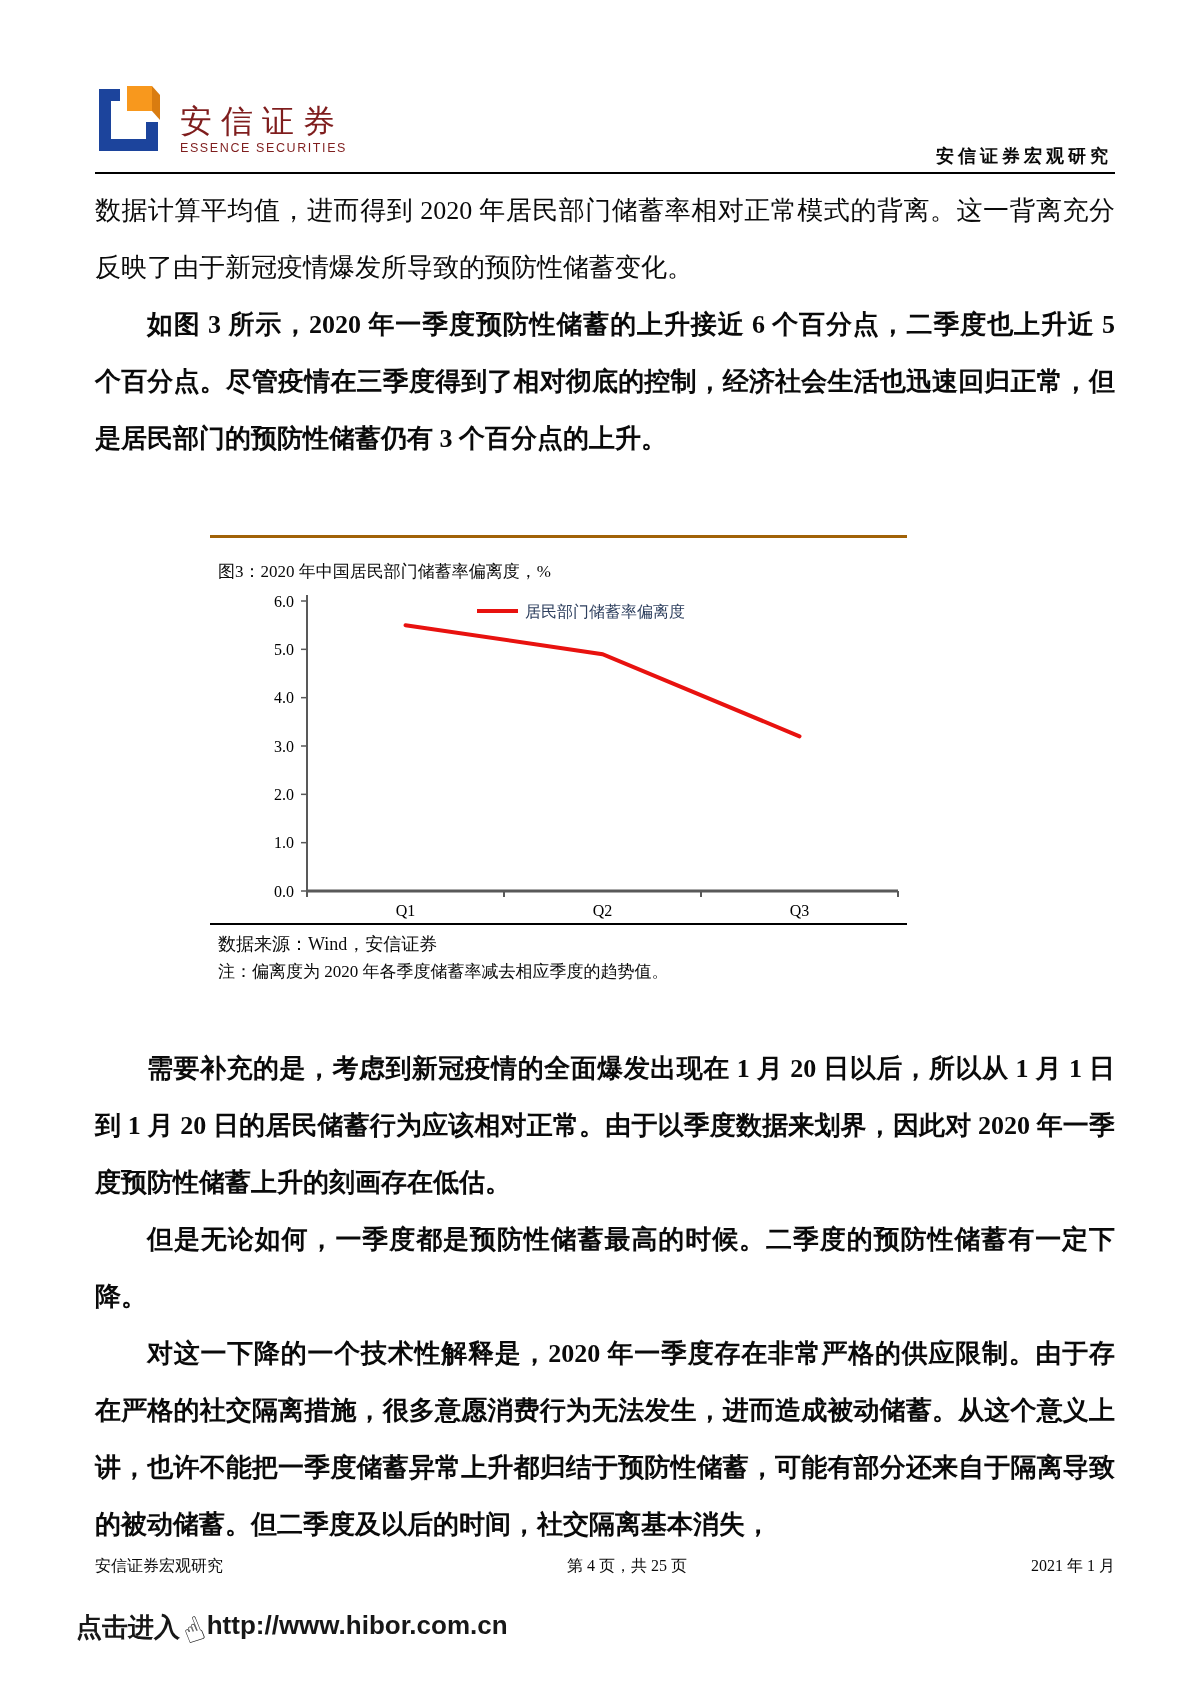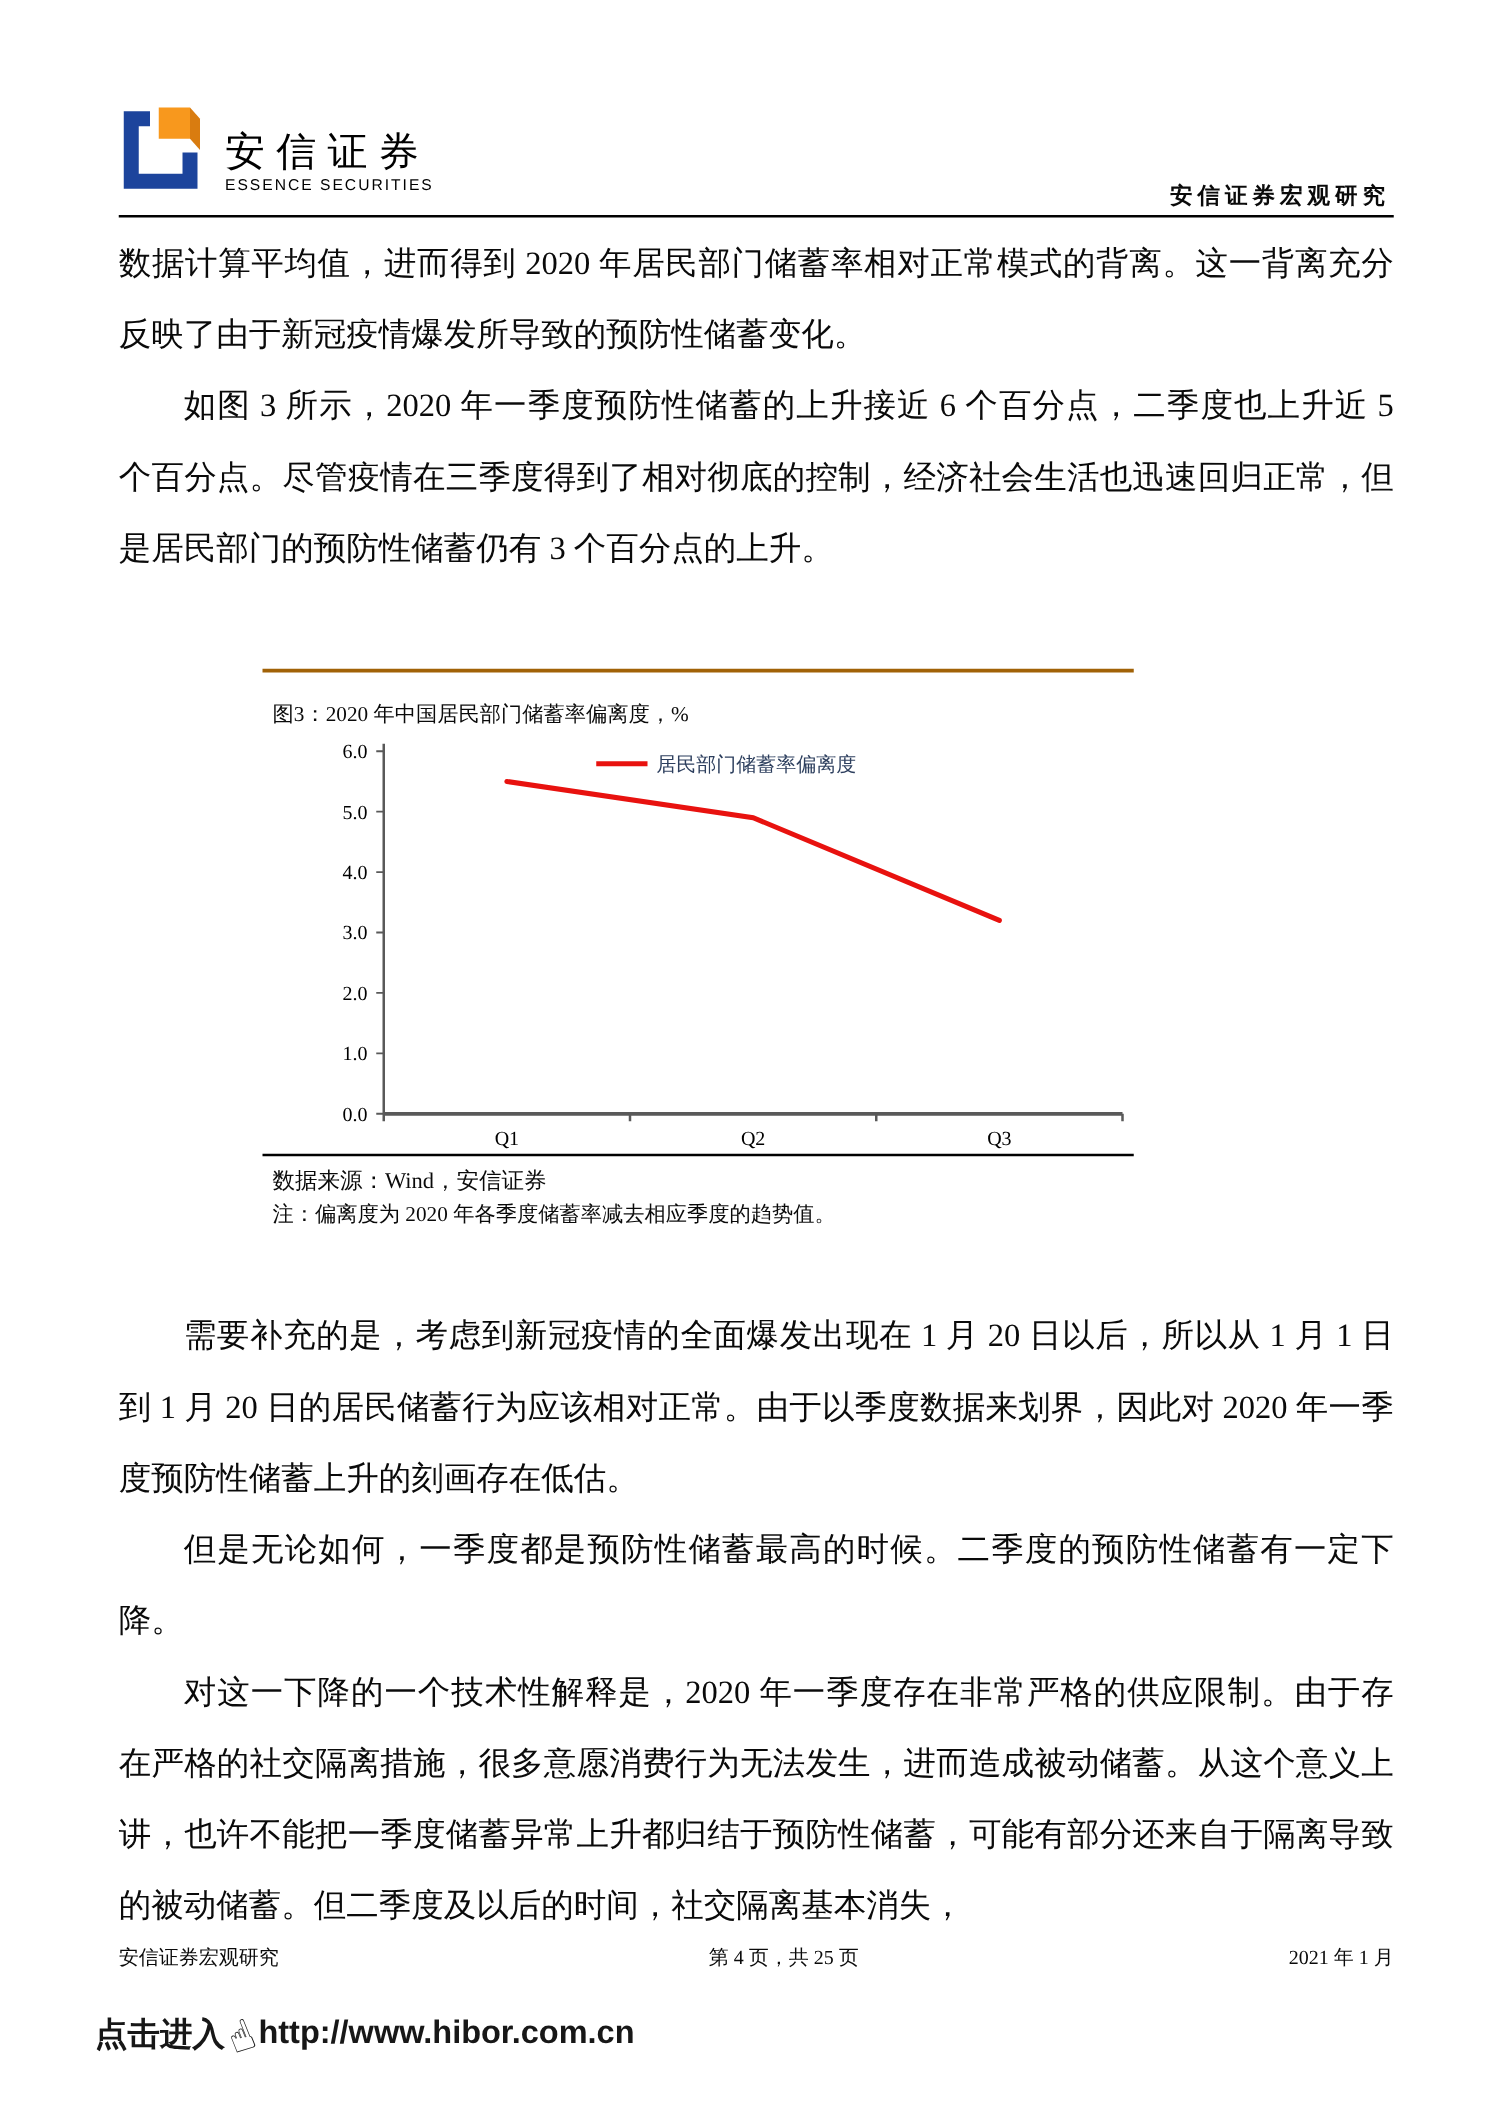--- a/index.html
+++ b/index.html
@@ -1,30 +1,30 @@
 <!DOCTYPE html>
 <html><head>
 <meta charset="utf-8">
 <style>
   html,body{margin:0;padding:0;background:#ffffff;}
   body{width:1200px;height:1698px;position:relative;font-family:"Liberation Serif",serif;color:#0a0a0a;overflow:hidden;}
 
   
   .logo{position:absolute;left:98px;top:82px;display:flex;align-items:flex-start;}
   .logo-mark{width:68px;height:70px;}
-  .logo-text{margin-left:14px;padding-top:22px;font-family:"Liberation Sans",sans-serif;color:#000000;}
+  .logo-text{margin-left:14px;padding-top:22px;font-family:"Liberation Sans",sans-serif;color:#7f1d1d;}
   .logo-cn{font-size:32px;font-weight:500;letter-spacing:9px;line-height:34px;}
   .logo-en{font-size:12.5px;font-weight:normal;letter-spacing:1.6px;margin-top:3px;}
   .header-right{position:absolute;right:88px;top:144px;font-size:18px;font-weight:bold;letter-spacing:4px;}
   .header-rule{position:absolute;left:95px;right:85px;top:172px;border-top:2px solid #000;height:0;}
 
   
   .content{position:absolute;left:95px;top:182px;width:1020px;}
   p.body-par{margin:0;font-size:26px;line-height:57px;text-align:justify;text-justify:inter-ideograph;}
-  p.indent{text-indent:2em;}
+  p.indent{text-indent:2em;font-weight:bold;}
 
   
   .figure{margin:68px 0 0 115px;width:697px;}
   .fig-title{border-top:3px solid #a16207;padding:22px 0 0 8px;font-size:17px;height:25px;}
   .fig-chart{display:block;}
   .fig-rule{border-top:2px solid #000;height:0;}
   .fig-source{padding:6px 0 0 8px;font-size:18px;line-height:26px;}
   .fig-note{padding:2px 0 0 8px;font-size:17px;line-height:26px;}
   .after-figure{margin-top:55px !important;}
 

